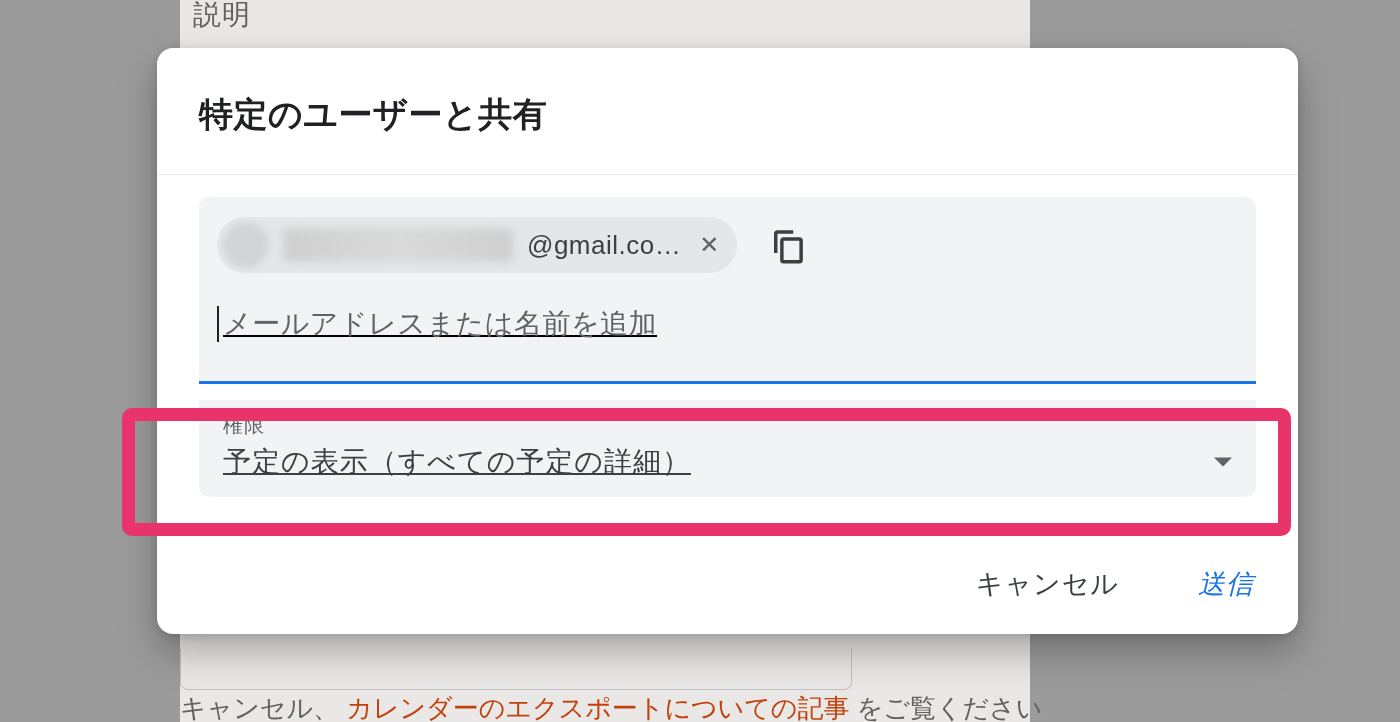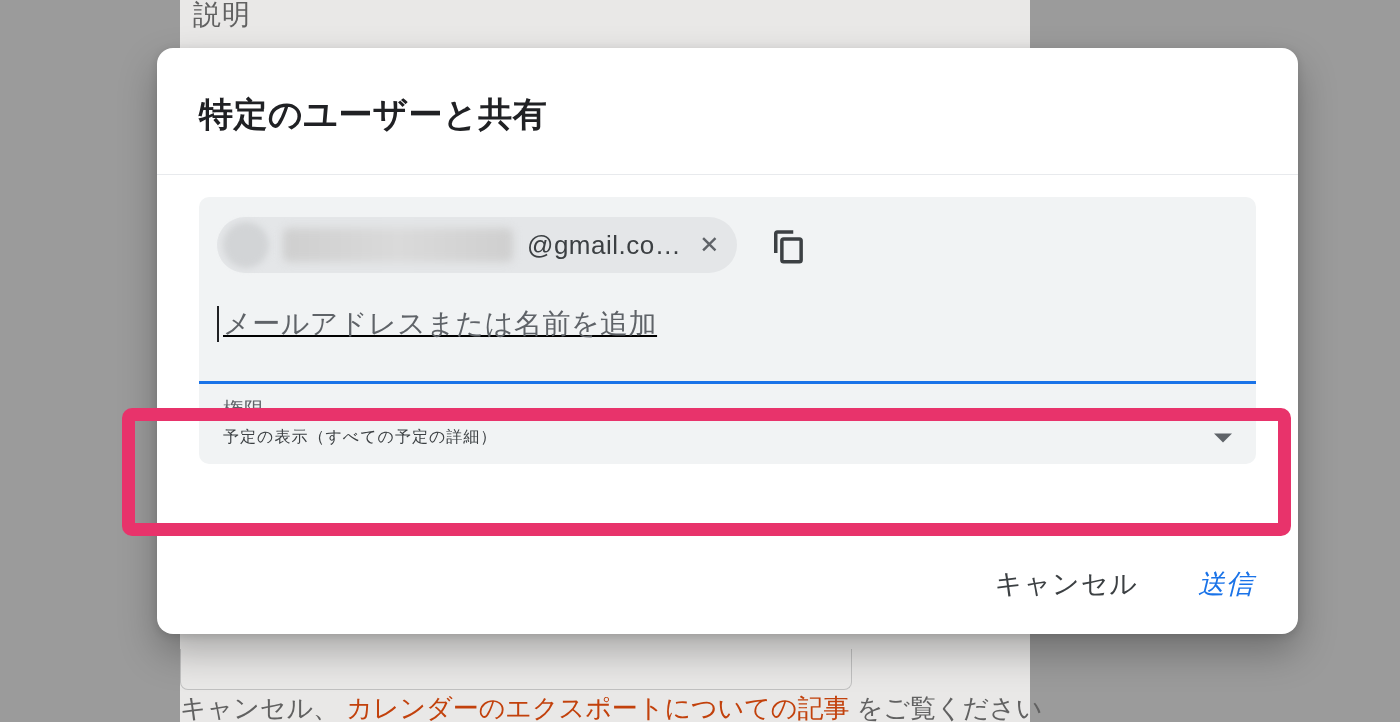--- a/index.html
+++ b/index.html
@@ -169,61 +169,63 @@
     background: #202124;
   }
   .placeholder {
     font-size: 28px;
     color: #5f6368;
     letter-spacing: .5px;
   }
 
   
   .perm-wrap {
+    margin-top: 16px;
     background: #f1f3f4;
     border-radius: 0 0 10px 10px;
     padding: 12px 24px 16px 24px;
     position: relative;
   }
   .perm-label {
     font-size: 20px;
     color: #5f6368;
     letter-spacing: 1px;
   }
   .perm-value-row {
     display: flex;
     align-items: center;
     justify-content: space-between;
     margin-top: 4px;
   }
   .perm-value {
-    font-size: 16px;
+    font-size: 28px;
     color: #3c4043;
     letter-spacing: 1px;
+    text-decoration: underline;
   }
   .perm-caret {
     color: #5f6368;
     font-size: 14px;
   }
   .perm-caret svg { width: 18px; height: 10px; fill: #5f6368; }
 
   .highlight-box {
     position: absolute;
     border: 13px solid #e8336b;
     border-radius: 10px;
     pointer-events: none;
     z-index: 20;
   }
 
   
   .dialog-footer {
     display: flex;
     justify-content: flex-end;
     align-items: center;
-    gap: 44px;
+    gap: 63px;
     padding: 30px 36px 26px 36px;
   }
   .btn-flat {
     font-size: 27px;
     font-weight: 500;
     letter-spacing: 1px;
     cursor: pointer;
     padding: 6px 8px;
     border-radius: 4px;
   }

